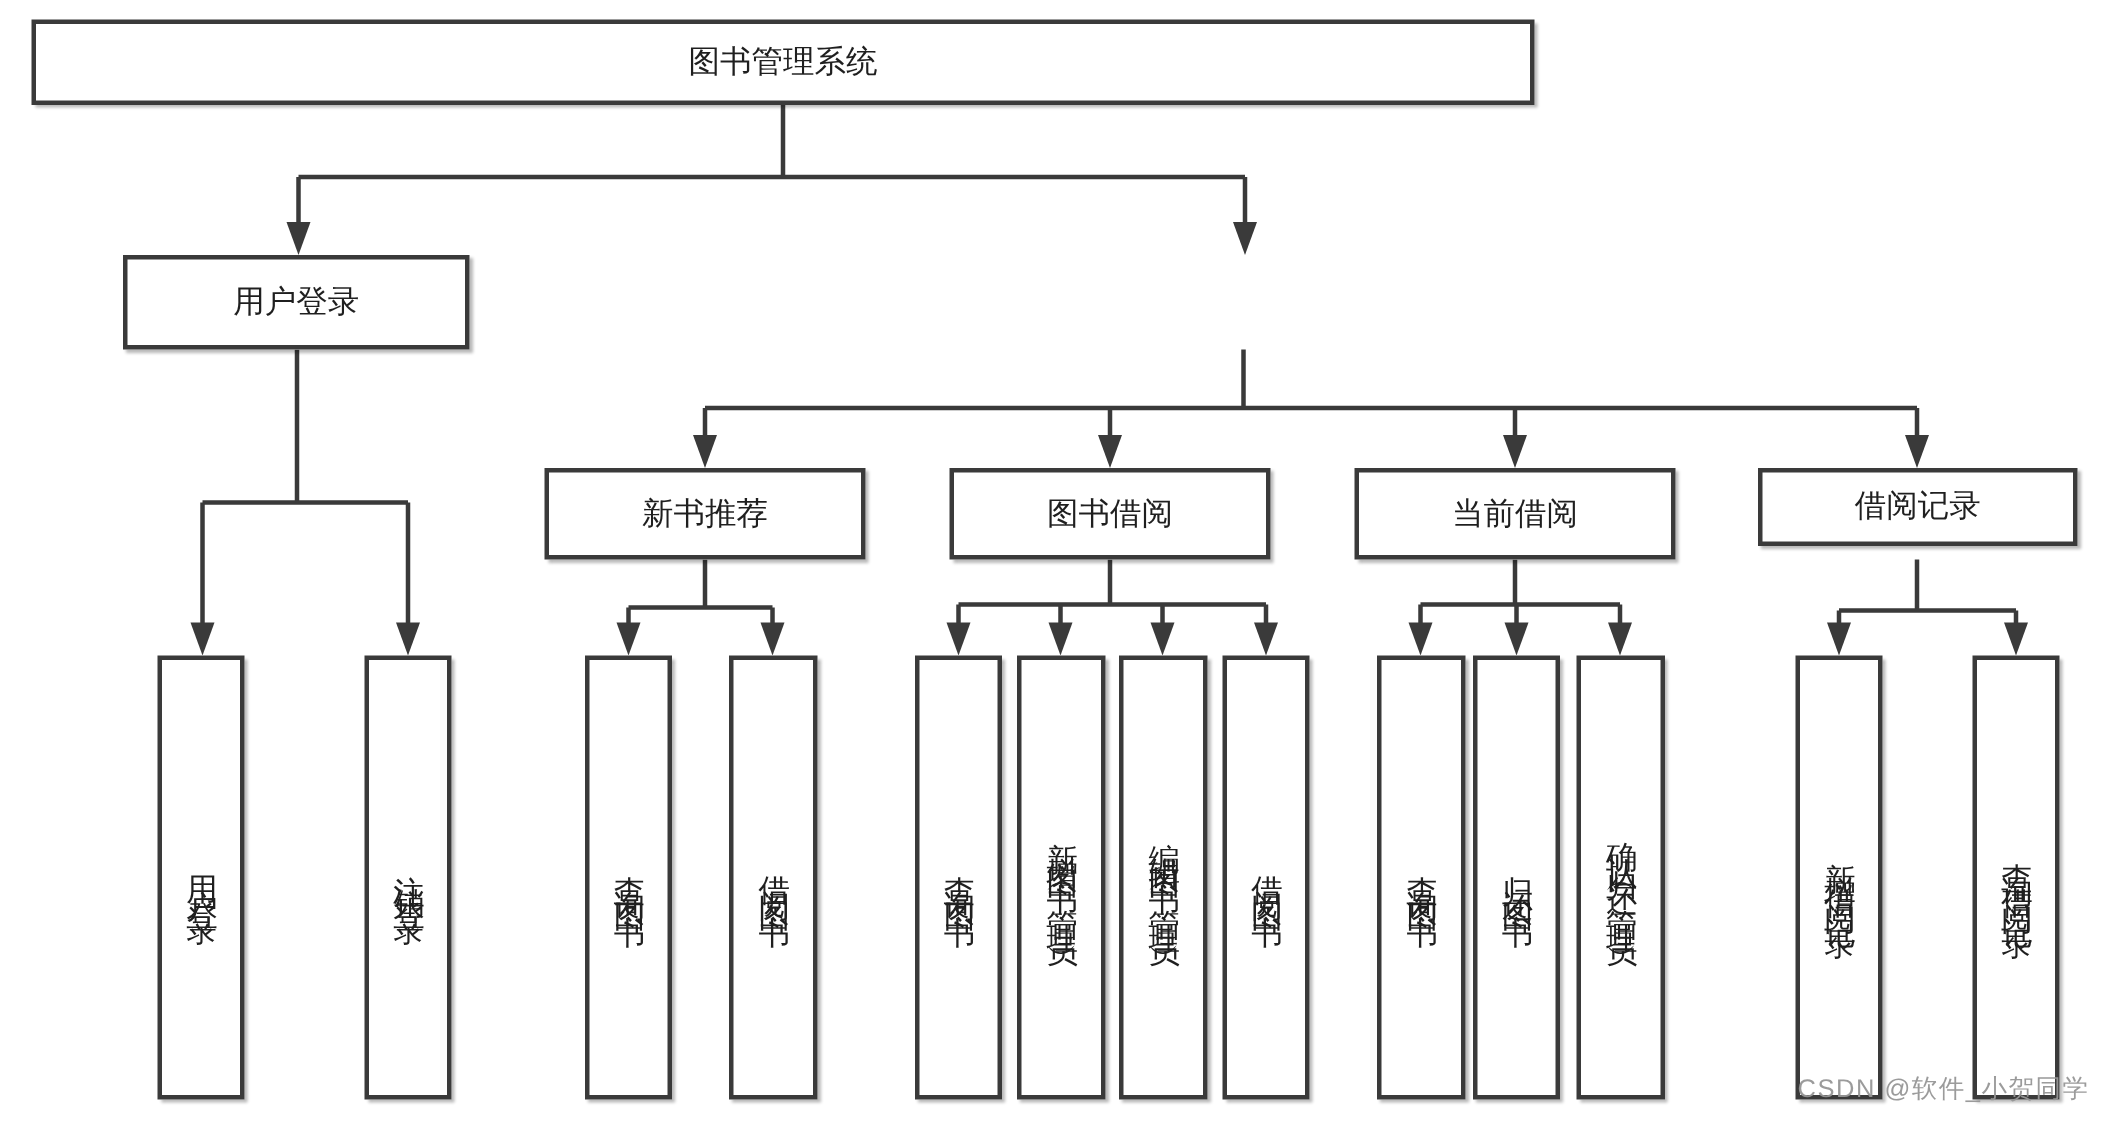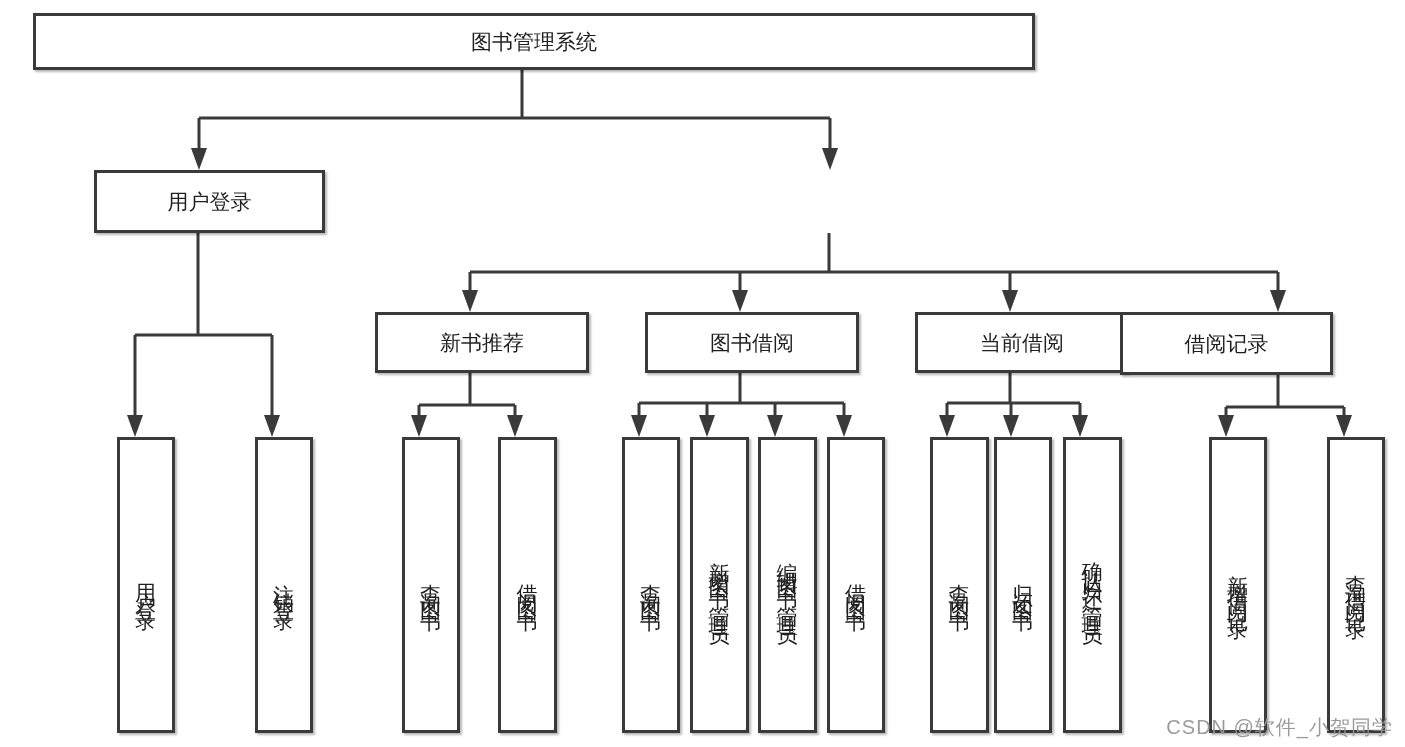--- a/index.html
+++ b/index.html
@@ -6,51 +6,51 @@
   body{
     width:1405px;height:747px;position:relative;background:#ffffff;
     font-family:"Liberation Sans","DejaVu Sans",sans-serif;
     overflow:hidden;
   }
   .canvas{position:absolute;left:0;top:0;width:1405px;height:747px;}
   svg.wires{position:absolute;left:0;top:0;}
   .node{
     position:absolute;background:#ffffff;border:3px solid #3a3a3a;
     box-sizing:border-box;display:flex;align-items:center;justify-content:center;
-    box-shadow:2px 2px 2px rgba(0,0,0,0.28);color:#1f1f1f;margin-left:12px;
+    box-shadow:2px 2px 2px rgba(0,0,0,0.28);color:#1f1f1f;
   }
   .node .label{font-size:21px;line-height:1.2;white-space:nowrap;}
   .leaf .label{
     writing-mode:vertical-rl;text-orientation:mixed;
     letter-spacing:9px;font-size:21px;
   }
   
   .n-root{left:21px;top:13px;width:1002px;height:57px;}
   .n-user-login{left:82px;top:170px;width:231px;height:63px;}
   .n-book-mgmt{left:713px;top:170px;width:232px;height:63px;}
   .n-new-book-rec{left:363px;top:312px;width:214px;height:61px;text-align:center;}
   .n-book-borrow{left:633px;top:312px;width:214px;height:61px;}
   .n-current-borrow{left:903px;top:312px;width:214px;height:61px;}
-  .n-borrow-records{left:1108px;top:312px;width:213px;height:63px;text-align:right;}
+  .n-borrow-records{left:1172px;top:312px;width:213px;height:52px;text-align:right;}
   .leaf{top:437px;height:296px;}
   .n-leaf-login{left:105px;width:58px;}
   .n-leaf-logout{left:243px;width:58px;}
   .n-leaf-nbr-query{left:390px;width:58px;}
   .n-leaf-nbr-borrow{left:486px;width:59px;}
   .n-leaf-bb-query{left:610px;width:58px;}
   .n-leaf-bb-add{left:678px;width:59px;}
   .n-leaf-bb-edit{left:746px;width:59px;}
   .n-leaf-bb-borrow{left:815px;width:58px;}
   .n-leaf-cb-query{left:918px;width:59px;}
   .n-leaf-cb-return{left:982px;width:58px;}
   .n-leaf-cb-confirm{left:1051px;width:59px;}
   .n-leaf-br-add{left:1197px;width:58px;}
   .n-leaf-br-query{left:1315px;width:58px;}
   .watermark{
-    position:absolute;right:12px;top:714px;font-size:20px;
+    position:absolute;right:12px;top:714px;font-size:17px;
     color:rgba(150,150,150,0.95);letter-spacing:1px;white-space:nowrap;
   }
 </style>
 </head>
 <body>
 
 <div class="canvas">
 
   <svg class="wires" width="1405" height="747" viewBox="0 0 1405 747" fill="none" stroke="#3a3a3a" stroke-width="3">
     <g>

